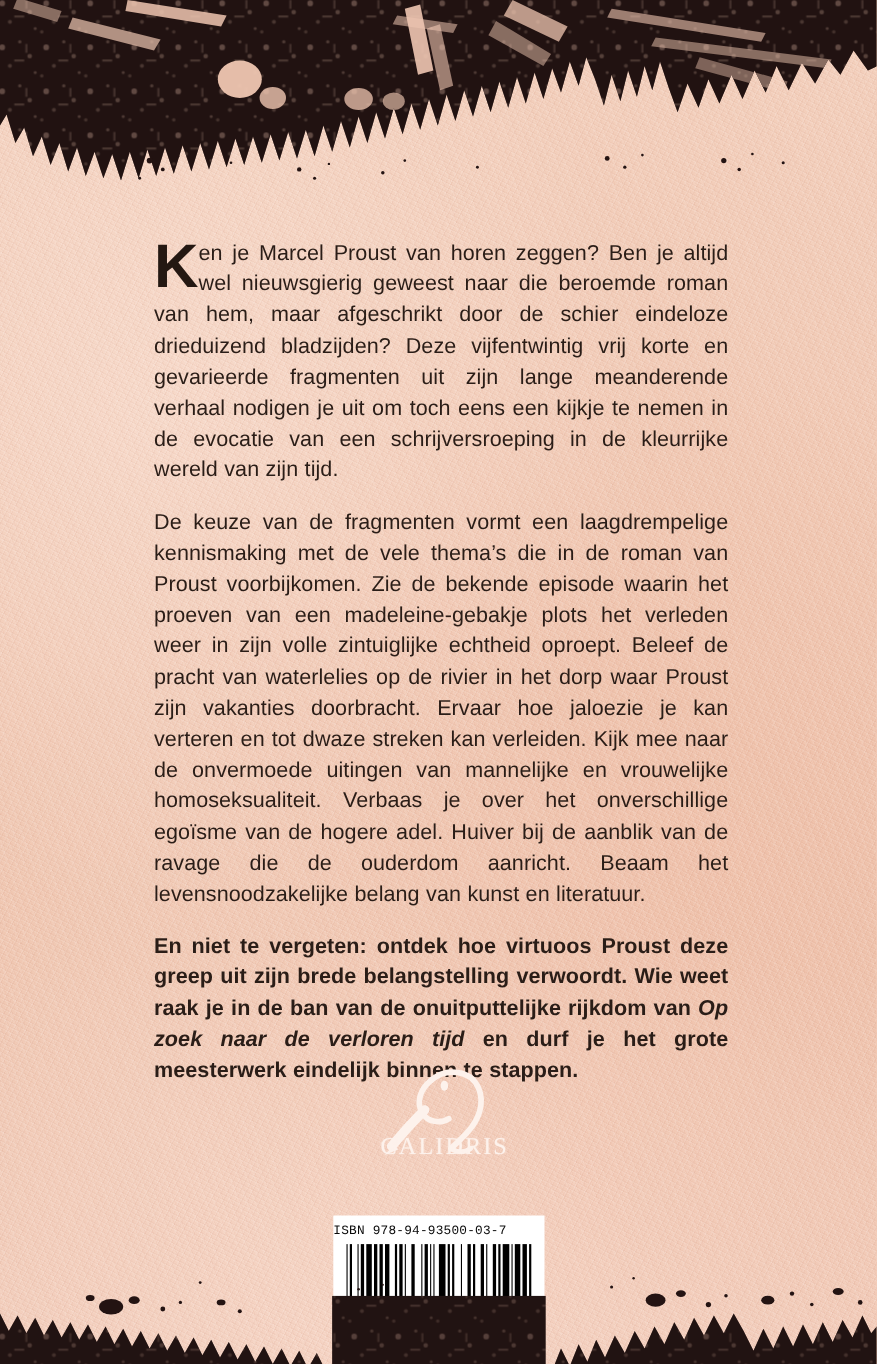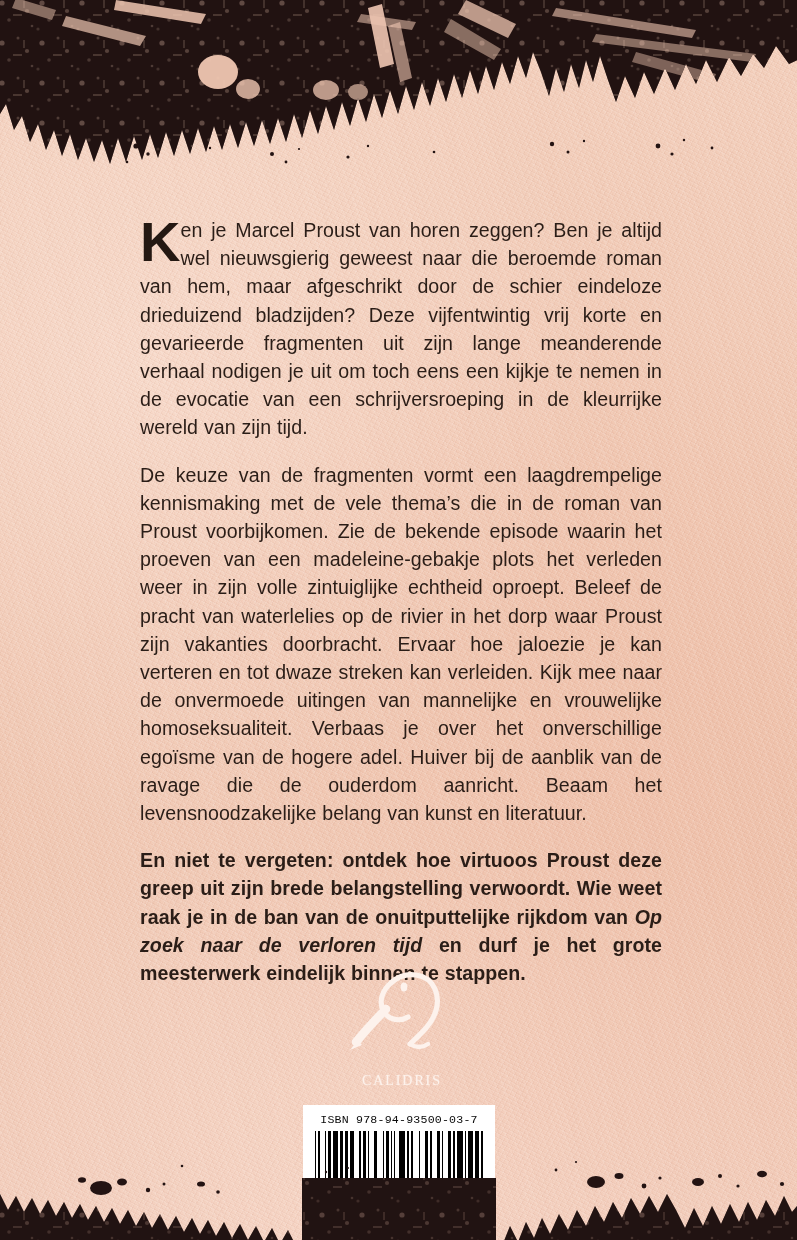--- a/index.html
+++ b/index.html
@@ -68,40 +68,40 @@
   .ital{font-style:italic;}
 
   
   #logo{
     position:absolute;
     left:340px;top:962px;
     width:118px;height:96px;
   }
   #logo svg{display:block;width:100%;height:100%;}
   #logoword{
-    position:absolute;left:346px;top:1073px;width:112px;
+    position:absolute;left:346px;top:1029px;width:112px;
     text-align:center;
     color:#fdf2ec;
     font-family:"Liberation Serif", serif;
-    font-size:14px;
+    font-size:22px;
     letter-spacing:1.9px;
     text-shadow:0 0 2px rgba(255,245,240,.5);
   }
 
   
   #barcodebox{
     position:absolute;
     left:303px;top:1105px;
     width:192px;height:135px;
     background:#ffffff;
     overflow:hidden;
   }
   #isbn-text{
     position:absolute;left:0;top:8px;width:192px;
-    text-align:center;
+    text-align:left;
     font-family:"Liberation Mono","DejaVu Sans Mono",monospace;
     font-size:11.6px;
     letter-spacing:.2px;
     color:#0a0a0a;
     white-space:nowrap;
   }
   #bars{
     position:absolute;left:12px;top:26px;
     width:168px;height:109px;
   }

